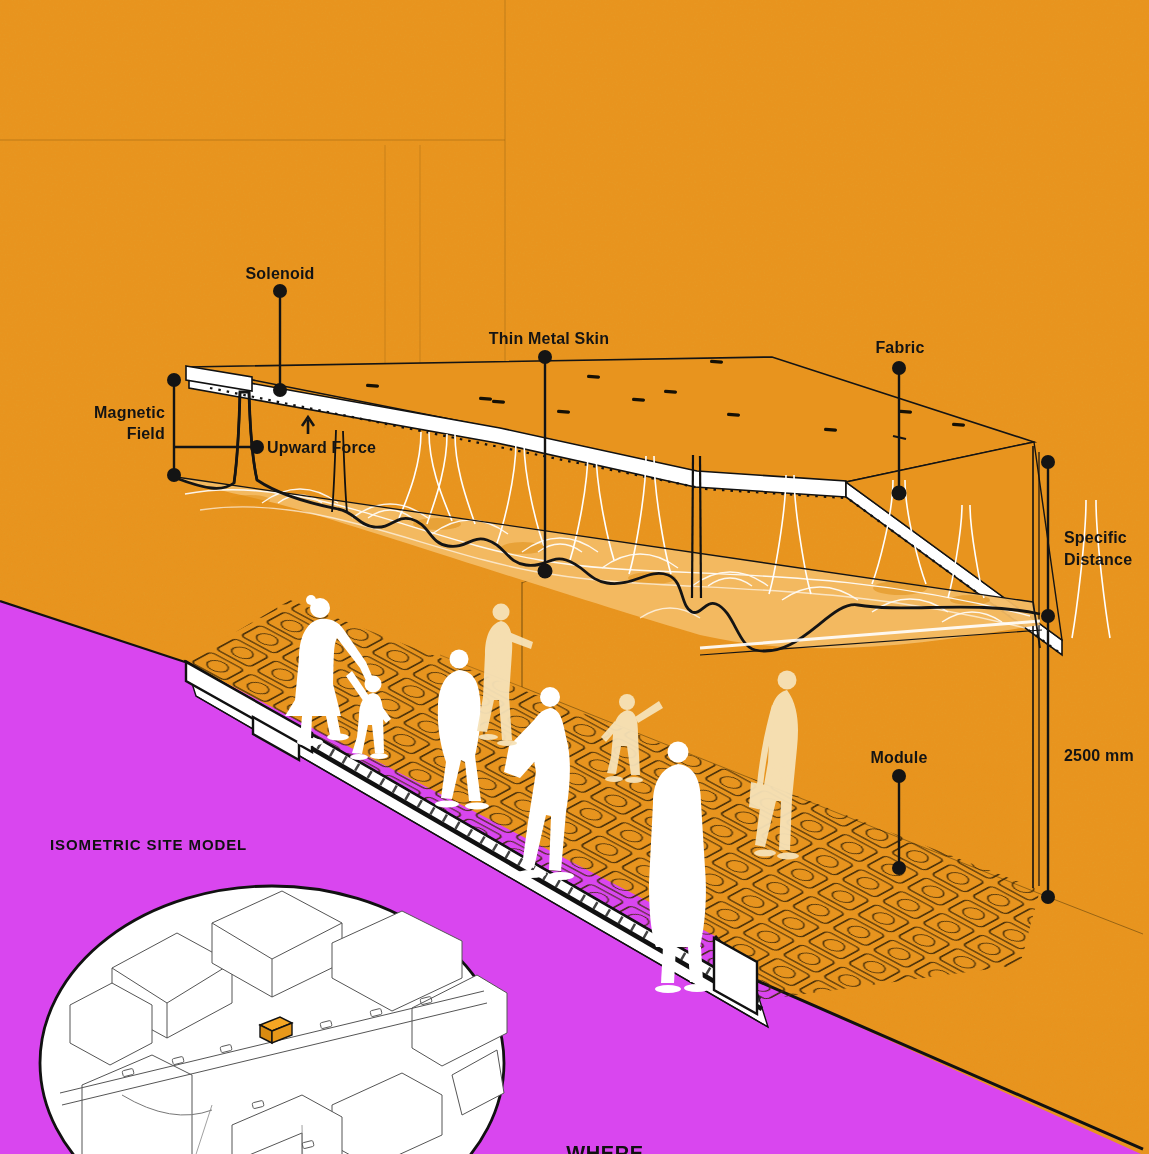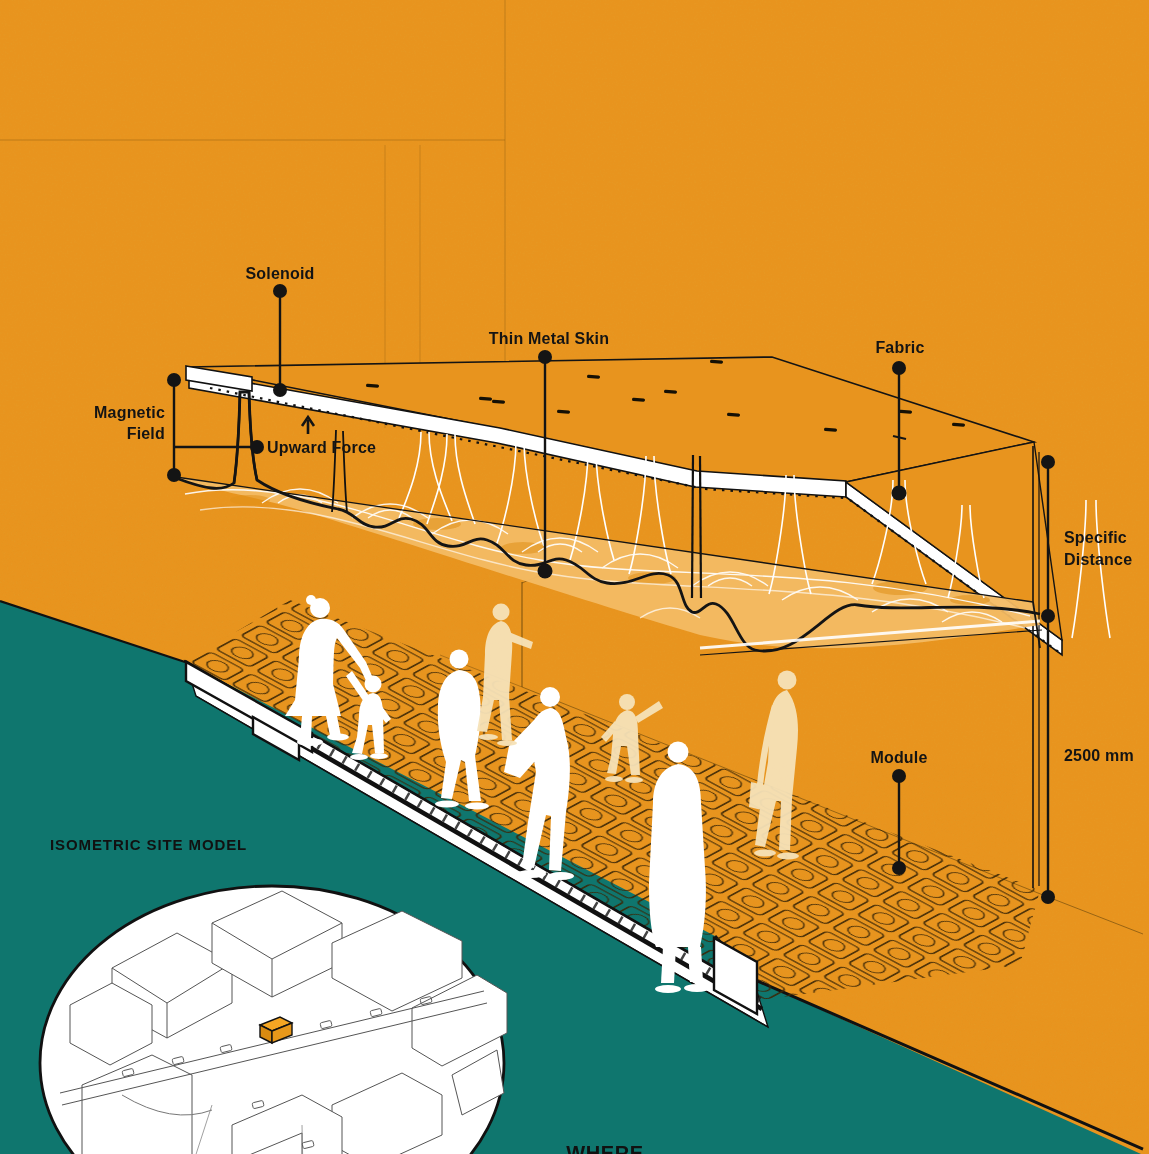--- a/index.html
+++ b/index.html
@@ -1,16 +1,16 @@
 <!DOCTYPE html>
 <html><head>
 <meta charset="utf-8">
 <style>
   html,body{margin:0;padding:0;background:#ffffff;}
-  #canvas{position:relative;width:1149px;height:1154px;overflow:hidden;background:#0f766e;
+  #canvas{position:relative;width:1149px;height:1154px;overflow:hidden;background:#d946ef;
           font-family:"Liberation Sans",sans-serif;}
   svg{position:absolute;left:0;top:0;}
   .lbl{font-family:"Liberation Sans",sans-serif;font-weight:700;font-size:16px;fill:#141414;letter-spacing:.2px;}
   .lbl-small{font-family:"Liberation Sans",sans-serif;font-weight:700;font-size:15px;fill:#111;letter-spacing:.9px;}
   .lbl-big{font-family:"Liberation Sans",sans-serif;font-weight:700;font-size:20px;fill:#111;letter-spacing:.6px;}
 </style>
 </head>
 <body>
 
 <div id="canvas">

